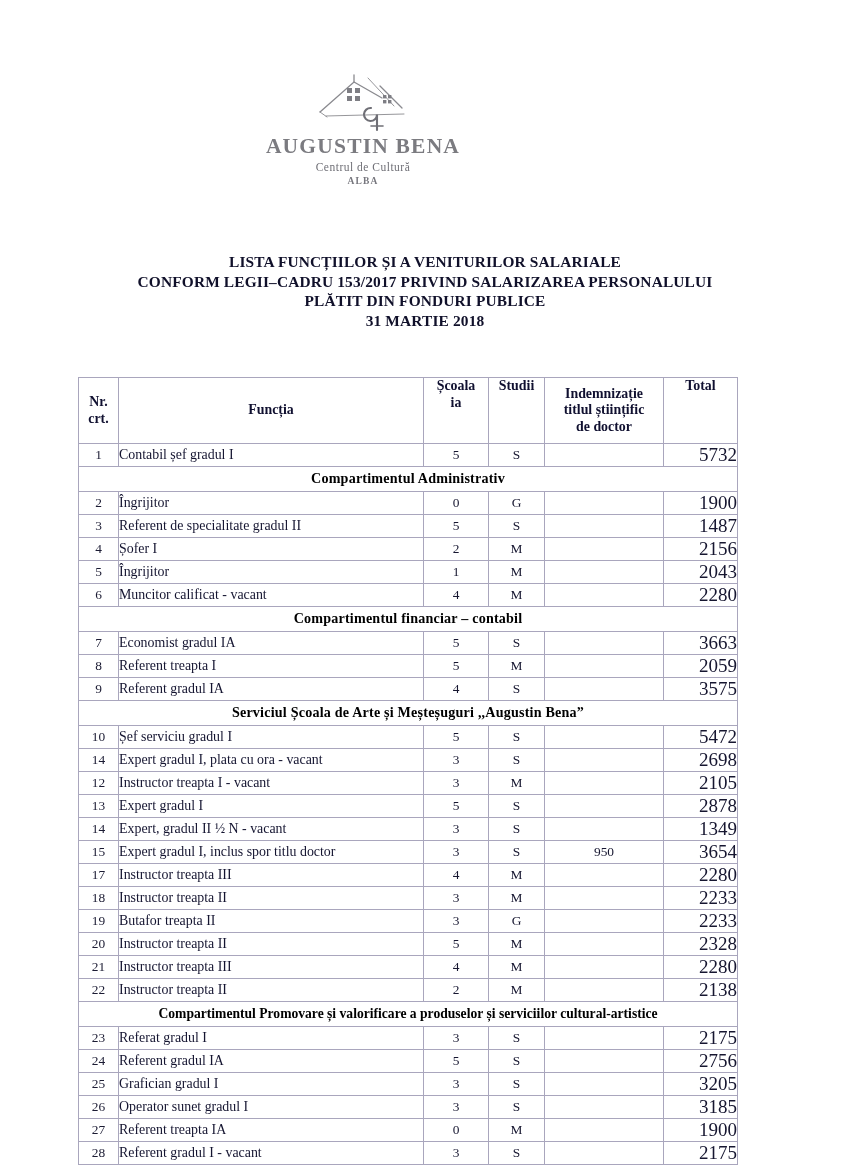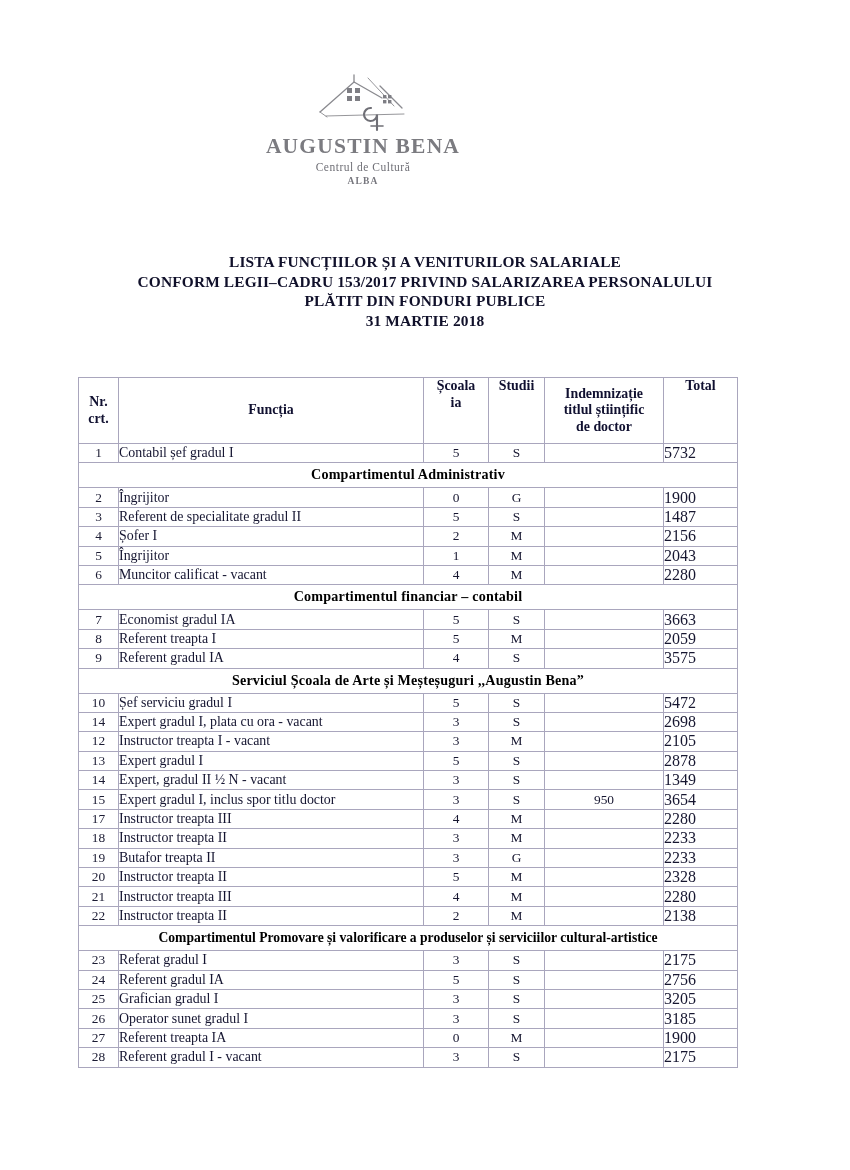--- a/index.html
+++ b/index.html
@@ -125,22 +125,22 @@
     text-align: left;
     padding-left: 8px;
     font-size: 13.9px;
     color: #141430;
   }
   td.cell-grad, td.cell-studii, td.cell-indem {
     text-align: center;
     font-size: 13.4px;
   }
   td.cell-total {
-    text-align: left;
-    font-size: 16px;
+    text-align: right;
+    font-size: 19px;
   }
   tbody tr.data-row { height: 19.4px; }
 
   tr.section-row td {
     text-align: center;
     font-weight: bold;
     font-size: 14.1px;
     height: 21px;
     letter-spacing: 0.2px;
     color: #000000;

